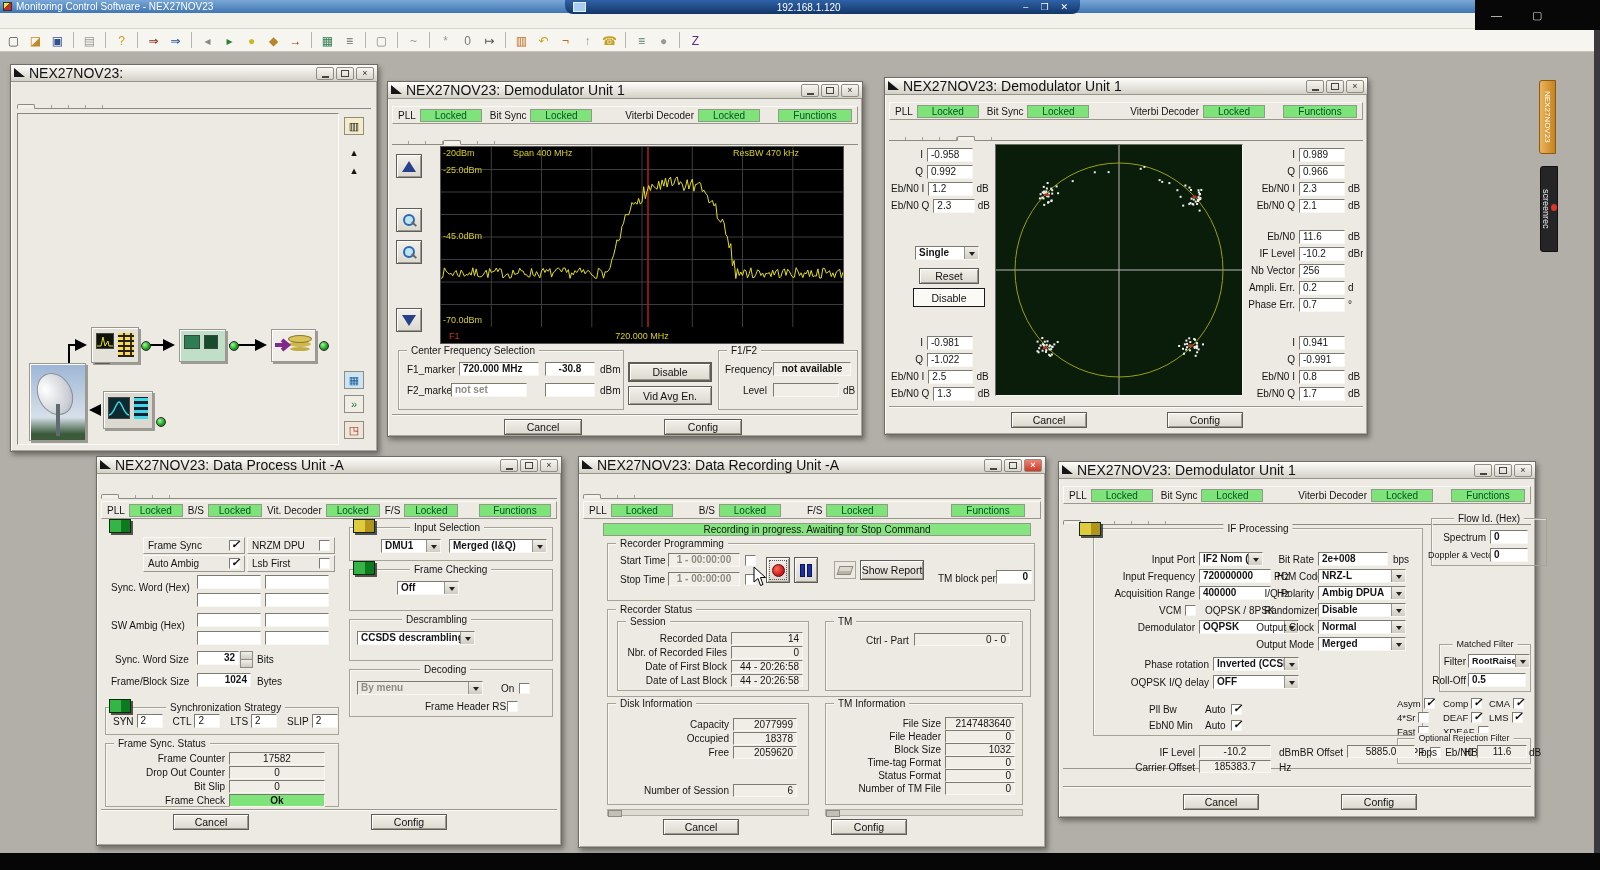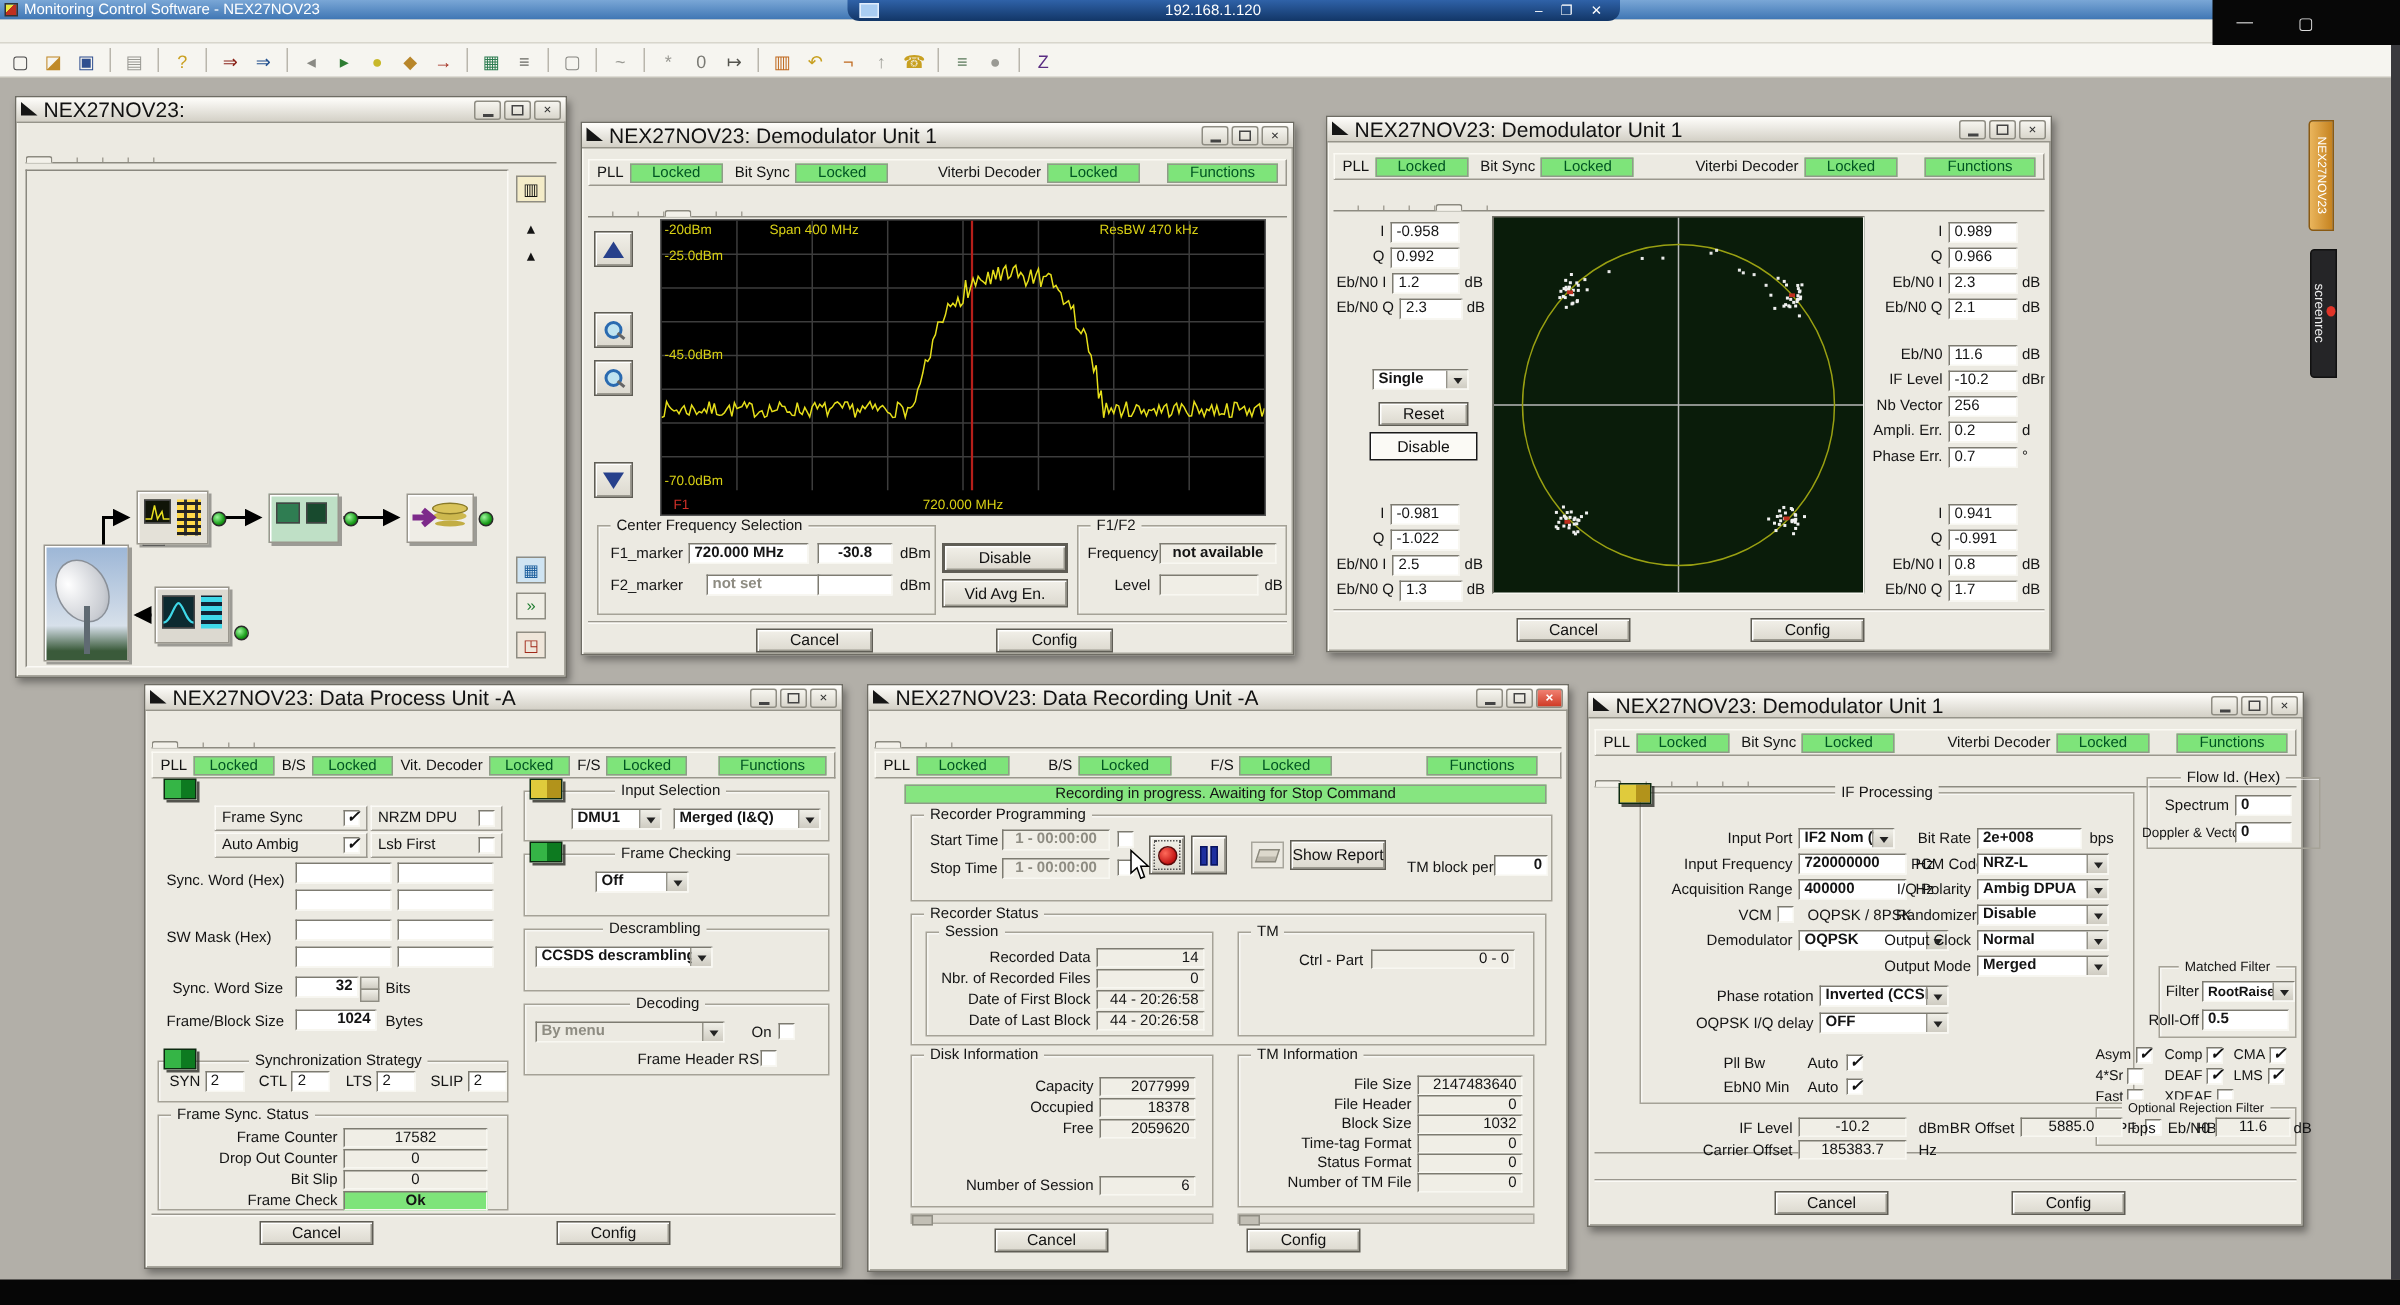--- a/index.html
+++ b/index.html
@@ -356,21 +356,21 @@
     <span class="sy" style="left:0;right:0;bottom:2px;text-align:center">720.000 MHz</span>
     <span class="sy" style="left:8px;bottom:2px;color:#d03028">F1</span>
   </div>
   <div class="grp" style="left:10px;top:268px;width:226px;height:60px">
     <span class="gt">Center Frequency Selection</span>
     <span class="lbl" style="left:8px;top:12px">F1_marker</span>
     <b class="fld" style="left:60px;top:11px;width:80px">720.000 MHz</b>
     <b class="fld ct" style="left:146px;top:11px;width:50px">-30.8</b>
     <span class="lbl" style="left:201px;top:12px">dBm</span>
     <span class="lbl" style="left:8px;top:33px">F2_marker</span>
-    <b class="fld gray" style="left:72px;top:32px;width:76px">not set</b>
+    <b class="fld gray" style="left:52px;top:32px;width:76px">not set</b>
     <b class="fld" style="left:146px;top:32px;width:50px"></b>
     <span class="lbl" style="left:201px;top:33px">dBm</span>
   </div>
   <span class="btn" style="left:240px;top:280px;width:84px;height:20px;border-width:2px">Disable</span>
   <span class="btn" style="left:240px;top:304px;width:84px;height:19px">Vid Avg En.</span>
   <div class="grp" style="left:330px;top:268px;width:140px;height:60px">
     <span class="gt">F1/F2</span>
     <span class="lbl" style="left:6px;top:12px">Frequency</span>
     <b class="fld ro ct" style="left:54px;top:11px;width:78px">not available</b>
     <span class="lbl" style="left:24px;top:33px">Level</span>
@@ -732,21 +732,21 @@
       <i class="cbi"></i>
     </span>
   <span class="lbl" style="left:14px;top:124px">Sync. Word (Hex)</span>
   <div class="hexwrap" style="left:100px;top:118px">
 
   <b class="hexf"></b>
       <b class="hexf"></b>
       <b class="hexf"></b>
       <b class="hexf"></b>
     </div>
-  <span class="lbl" style="left:14px;top:162px">SW  Mask (Hex)</span>
+  <span class="lbl" style="left:14px;top:162px">SW  Ambig (Hex)</span>
   <div class="hexwrap" style="left:100px;top:156px">
 
   <b class="hexf"></b>
       <b class="hexf"></b>
       <b class="hexf"></b>
       <b class="hexf"></b>
     </div>
   <span class="lbl" style="left:18px;top:196px">Sync. Word Size</span>
   <b class="fld rt" style="left:100px;top:194px;width:42px">32</b>
   <i class="spn" style="left:143px;top:194px"></i>

